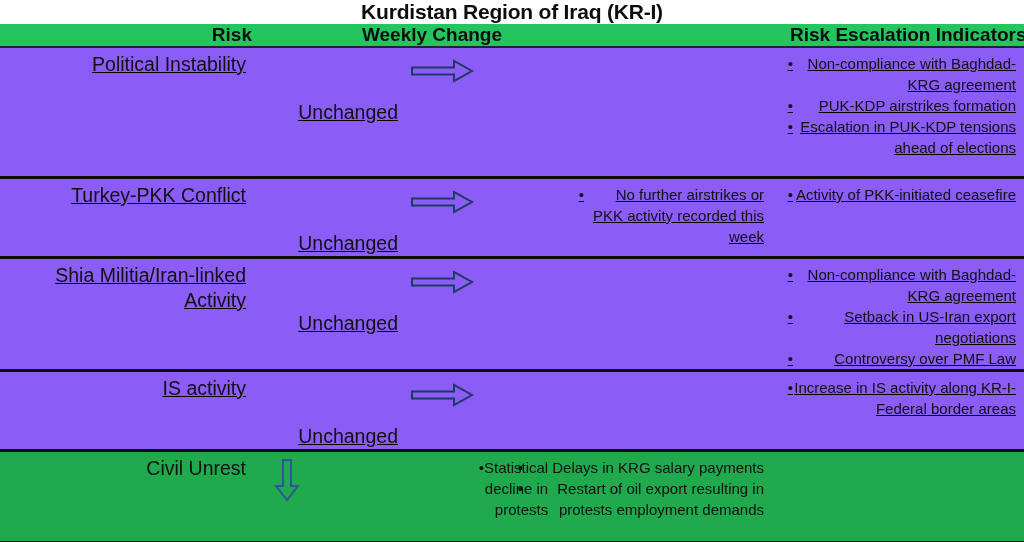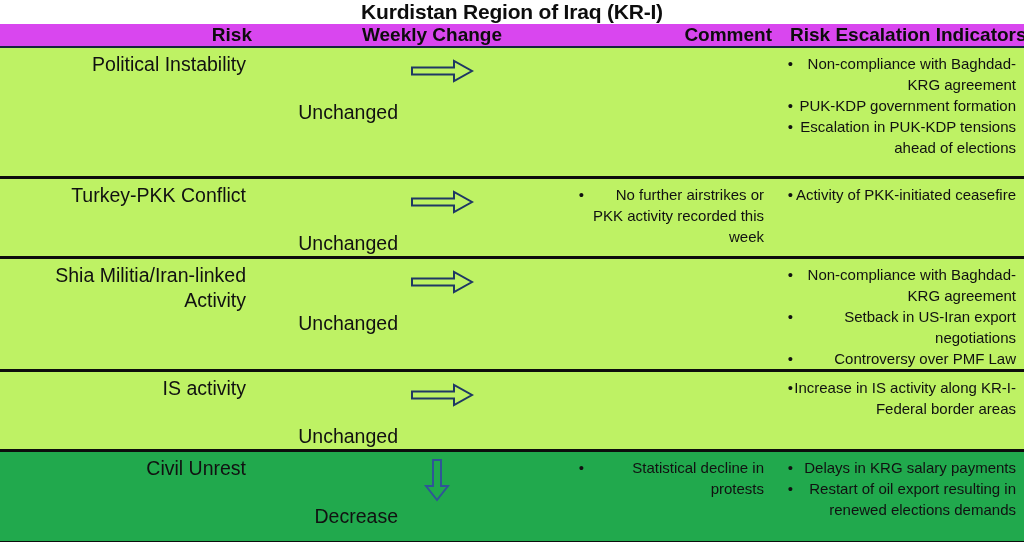--- a/index.html
+++ b/index.html
@@ -24,37 +24,37 @@
     font-size:21px;font-weight:bold;color:#0d0d0d;
     letter-spacing:-0.2px;
   }
   .grid-row{
     display:grid;
     grid-template-columns:252px 150px 100px 270px 1fr;
     box-sizing:border-box;
   }
   .header-row{
     height:35px;
-    background:#d946ef;
+    background:#22c55e;
     border-bottom:2px solid #17243f;
     align-items:center;
   }
   .header-cell{
     font-size:19px;font-weight:bold;color:#0d0d0d;
     white-space:nowrap;
   }
   .hc-risk{padding-left:8px;}
   .hc-change{padding-left:8px;}
   .hc-comment{padding-left:52px;}
   .hc-indicators{padding-left:6px;margin-left:12px;}
   .data-row{
     border-bottom:3px solid #0d0d0d;
     align-items:start;
   }
-  .row-yellow{background:#bef264;}
+  .row-yellow{background:#8b5cf6;text-decoration:underline;}
   .row-green{background:#21a94d;}
   .cell{box-sizing:border-box;}
   .risk-cell{
     padding:4px 6px 0 8px;
     font-size:19.5px;color:#111111;line-height:25px;
   }
   .change-cell{
     padding:4px 4px 0 8px;
     font-size:19.5px;color:#111111;line-height:25px;margin-top:48px;
   }
@@ -83,42 +83,41 @@
 <body>
 
 <div class="slide">
   <div class="title-bar">
     <div class="title">Kurdistan Region of Iraq (KR-I)</div>
   </div>
 
   <div class="grid-row header-row">
     <div class="header-cell hc-risk">Risk</div>
     <div class="header-cell hc-change" style="grid-column:2 / span 2;">Weekly Change</div>
-    <div class="header-cell hc-comment" style="grid-column:4;">Comment</div>
     <div class="header-cell hc-indicators" style="grid-column:5;">Risk Escalation Indicators</div>
   </div>
 
   <div id="rows-container">
       <div class="grid-row data-row row-yellow" style="min-height: 131px;">
         <div class="cell risk-cell">Political Instability</div>
         <div class="cell change-cell">Unchanged</div>
         <div class="cell arrow-cell">
           <svg width="64" height="24" viewBox="0 0 64 24">
             <polygon points="2,8.5 44,8.5 44,2 62,12 44,22 44,15.5 2,15.5" fill="none" stroke="#1f3864" stroke-width="2"></polygon>
           </svg>
         </div>
         <div class="cell bullet-list comment-list"></div>
         <div class="cell bullet-list indicator-list">
           <div class="b-item">
             <span class="b-dot">•</span>
             <span class="b-text">Non-compliance with Baghdad-KRG agreement</span>
           </div>
           <div class="b-item">
             <span class="b-dot">•</span>
-            <span class="b-text">PUK-KDP government formation</span>
+            <span class="b-text">PUK-KDP airstrikes formation</span>
           </div>
           <div class="b-item">
             <span class="b-dot">•</span>
             <span class="b-text">Escalation in PUK-KDP tensions ahead of elections</span>
           </div>
         </div>
       </div>
       <div class="grid-row data-row row-yellow" style="min-height: 68px;">
         <div class="cell risk-cell">Turkey-PKK Conflict</div>
         <div class="cell change-cell">Unchanged</div>
@@ -175,39 +174,38 @@
         <div class="cell bullet-list comment-list"></div>
         <div class="cell bullet-list indicator-list">
           <div class="b-item">
             <span class="b-dot">•</span>
             <span class="b-text">Increase in IS activity along KR-I-Federal border areas</span>
           </div>
         </div>
       </div>
       <div class="grid-row data-row row-green" style="min-height: 92px;">
         <div class="cell risk-cell">Civil Unrest</div>
-        <div class="cell change-cell">Decrease</div>
         <div class="cell arrow-cell down">
           <svg width="26" height="44" viewBox="0 0 26 44">
             <polygon points="9,2 17,2 17,28 24,28 13,42 2,28 9,28" fill="none" stroke="#2f5597" stroke-width="2"></polygon>
           </svg>
         </div>
         <div class="cell bullet-list comment-list">
           <div class="b-item">
             <span class="b-dot">•</span>
             <span class="b-text">Statistical decline in protests</span>
           </div>
         </div>
         <div class="cell bullet-list indicator-list">
           <div class="b-item">
             <span class="b-dot">•</span>
             <span class="b-text">Delays in KRG salary payments</span>
           </div>
           <div class="b-item">
             <span class="b-dot">•</span>
-            <span class="b-text">Restart of oil export resulting in renewed elections demands</span>
+            <span class="b-text">Restart of oil export resulting in protests employment demands</span>
           </div>
         </div>
       </div>
     </div>
 
   <div class="bottom-sliver"></div>
 </div>
 
 </body></html>

